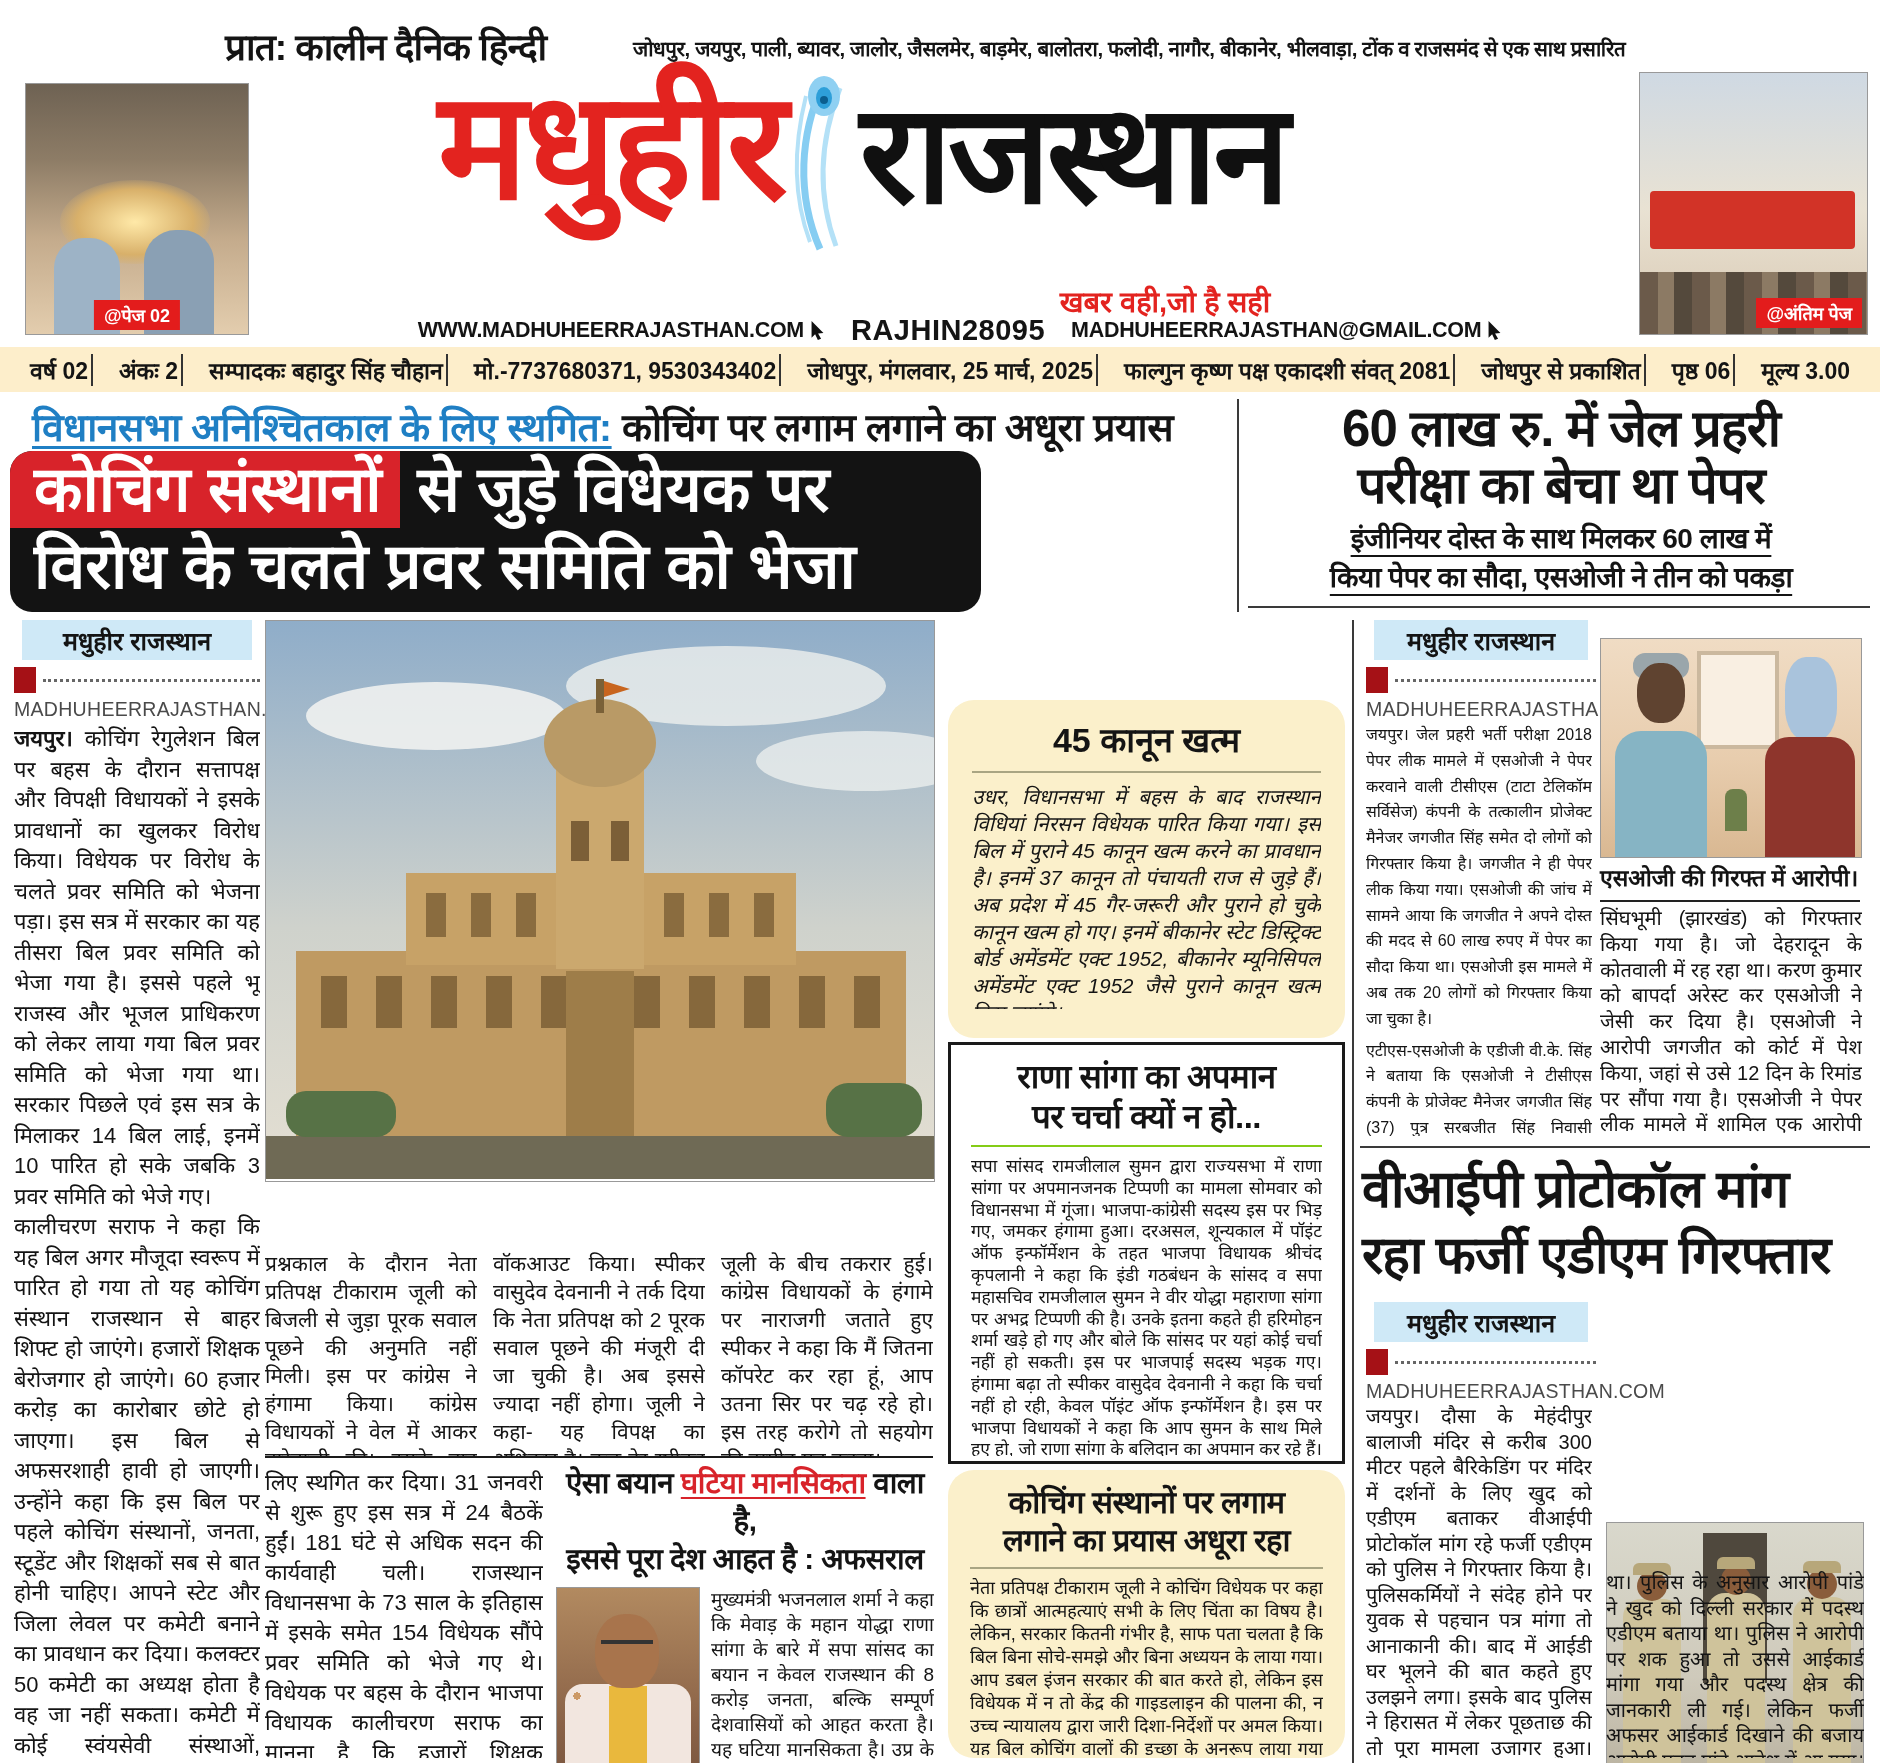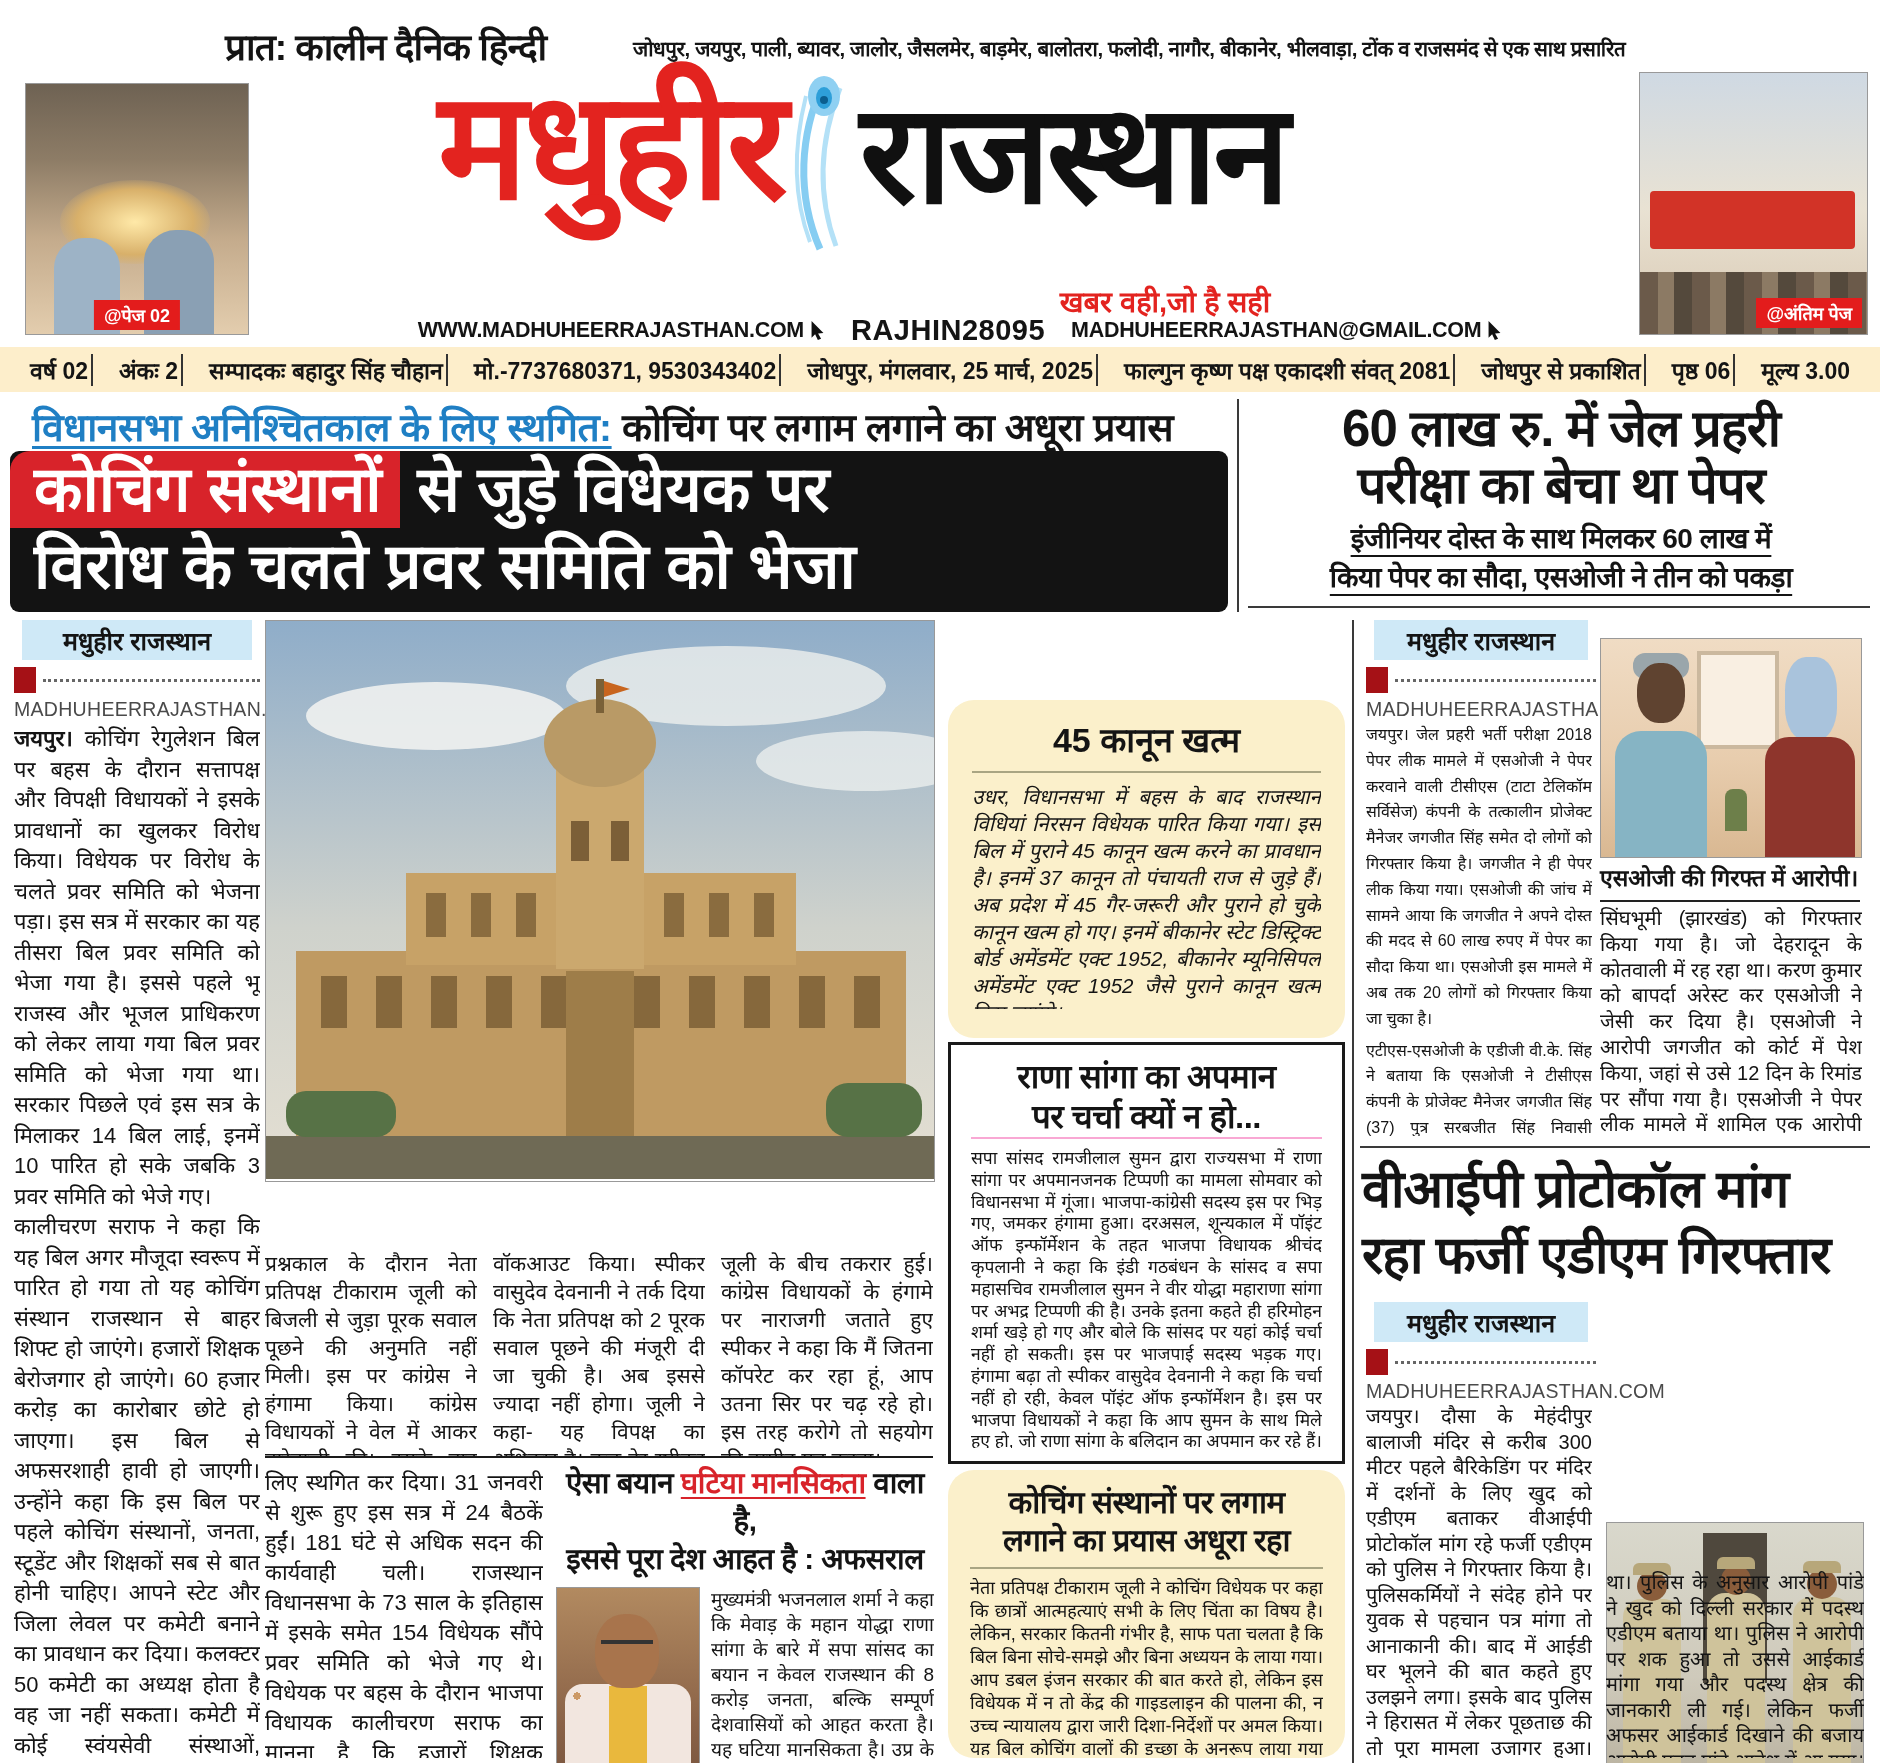--- a/index.html
+++ b/index.html
@@ -33,21 +33,21 @@
   .reg{font-size:29px;letter-spacing:0.5px;}
 
   
   .infobar{left:0;top:347px;width:1880px;height:45px;background:#fdeecb;display:flex;align-items:center;
            justify-content:space-between;padding:0 30px;box-sizing:border-box;font-size:23px;font-weight:700;}
   .infobar span + span{border-left:2px solid #333;padding-left:26px;}
 
   
   .kicker{left:32px;top:399px;font-size:39px;font-weight:700;white-space:nowrap;letter-spacing:-0.5px;}
   .kick-blue{color:#1f7fc4;text-decoration:underline;text-underline-offset:5px;}
-  .hl-block{left:10px;top:451px;width:1218px;height:161px;background:#131313;border-radius:9px;color:#fff;
+  .hl-block{left:10px;top:451px;width:971px;height:161px;background:#131313;border-radius:22px;color:#fff;
             font-weight:700;font-size:63px;line-height:77px;overflow:hidden;}
   .hl-red{display:inline-block;background:#d8232a;border-radius:20px 0 0 0;padding:0 18px 0 24px;}
   .hl-l1{white-space:nowrap;}
   .hl-l2{padding-left:24px;white-space:nowrap;}
 
   
   .vdiv1{left:1237px;top:399px;width:2px;height:213px;background:#3a3a3a;}
   .vdiv2{left:1352px;top:620px;width:2px;height:1143px;background:#3a3a3a;}
   .hr-right-top{left:1248px;top:606px;width:622px;height:2px;background:#3a3a3a;}
   .hr-right-mid{left:1360px;top:1146px;width:510px;height:2px;background:#3a3a3a;}
@@ -87,22 +87,22 @@
   .bj-kurta{position:absolute;left:52px;top:98px;width:38px;height:132px;background:#e9b83d;}
   .bj-body{font-size:19px;line-height:25px;height:228px;overflow:hidden;text-align:justify;flex:1;}
 
   
   .mbox{left:948px;width:397px;box-sizing:border-box;}
   .box45{top:700px;height:338px;background:#fbf0cb;border-radius:26px;padding:16px 24px;}
   .bx-title-i{font-weight:700;font-size:34px;text-align:center;padding-bottom:9px;
               border-bottom:2px solid #a9a583;margin-bottom:10px;}
   .bx-body-i{font-style:italic;font-size:20.5px;line-height:27px;height:226px;overflow:hidden;text-align:justify;}
   .boxrana{top:1042px;height:422px;background:#ffffff;border:3px solid #1a1a1a;padding:12px 20px;}
-  .bx-title{font-weight:700;font-size:33px;line-height:40px;text-align:center;
-            border-bottom:2px solid #f9a8d4;margin-bottom:9px;letter-spacing:-0.5px;}
+  .bx-title{font-weight:700;font-size:33px;line-height:40px;text-align:center;padding-bottom:8px;
+            border-bottom:2px solid #84cc16;margin-bottom:9px;letter-spacing:-0.5px;}
   .bx-body{font-size:17.5px;line-height:21.8px;height:300px;overflow:hidden;text-align:justify;}
   .boxcoach{top:1470px;height:288px;background:#fbf0cb;border-radius:26px;padding:14px 22px;}
   .bx-title2{font-weight:700;font-size:31px;line-height:38px;text-align:center;padding-bottom:7px;
              border-bottom:2px solid #a9a583;margin-bottom:8px;letter-spacing:-0.5px;}
   .bx-body2{font-size:18px;line-height:23px;height:178px;overflow:hidden;text-align:justify;}
 
   
   .pl-h{left:1252px;top:400px;width:618px;text-align:center;font-size:51px;line-height:57px;font-weight:700;letter-spacing:-1px;}
   .pl-sub{left:1252px;top:519px;width:618px;text-align:center;font-size:28px;line-height:39px;font-weight:700;
           text-decoration:underline;text-underline-offset:7px;letter-spacing:-0.5px;}

